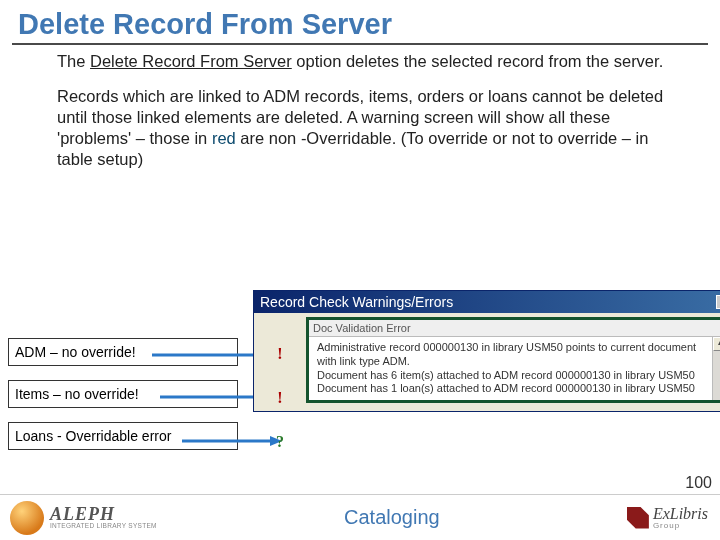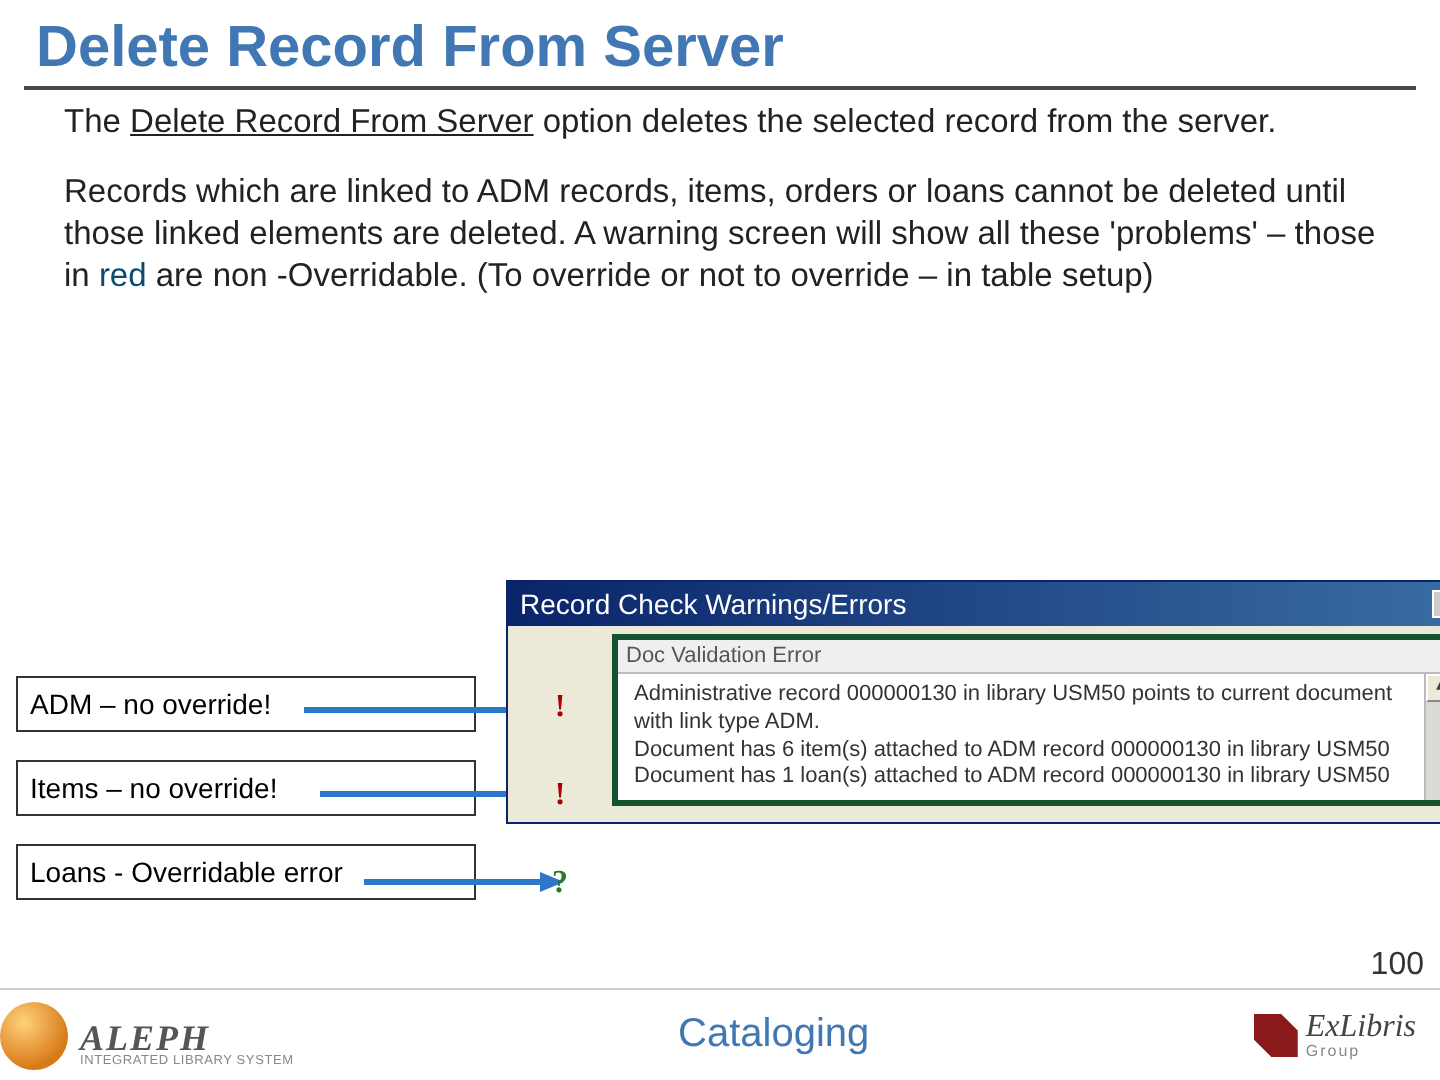--- a/index.html
+++ b/index.html
@@ -19,20 +19,21 @@
   .title-underline {
     height: 2px;
     background: #4a4a4a;
     margin: 0 12px 0 12px;
   }
   .body {
     padding: 6px 32px 0 32px;
     font-size: 16.5px;
     color: #222;
     line-height: 1.28;
+    margin-left: 25px;
   }
   .body p { margin-bottom: 14px; }
   .red { color: #0c4a6e; }
   .u { text-decoration: underline; }
   .screenshot-area {
     position: absolute;
     top: 290px; left: 0; width: 720px; height: 202px;
   }
   .callouts {
     position: absolute;
@@ -135,21 +136,22 @@
     color: #444;
   }
   .footer {
     position: absolute;
     bottom: 0; left: 0; width: 720px; height: 46px;
     background: #fff;
     display: flex; align-items: center;
     border-top: 1px solid #ccc;
   }
   .logo-aleph {
-    display: flex; align-items: flex-end; gap: 6px;
+    display: flex; align-items: center; gap: 6px;
+    padding-left: 10px;
   }
   .aleph-orb {
     width: 34px; height: 34px;
     background: radial-gradient(circle at 35% 30%, #ffd27a, #d87a1a 70%);
     border-radius: 50%;
   }
   .aleph-txt { display: flex; flex-direction: column; line-height: 1; }
   .aleph-name { font-family: Georgia, serif; font-weight: bold; font-style: italic; font-size: 18px; color: #555; letter-spacing: 1px;}
   .aleph-sub { font-size: 6.5px; color: #888; letter-spacing: 0.3px;}
   .footer-center {

